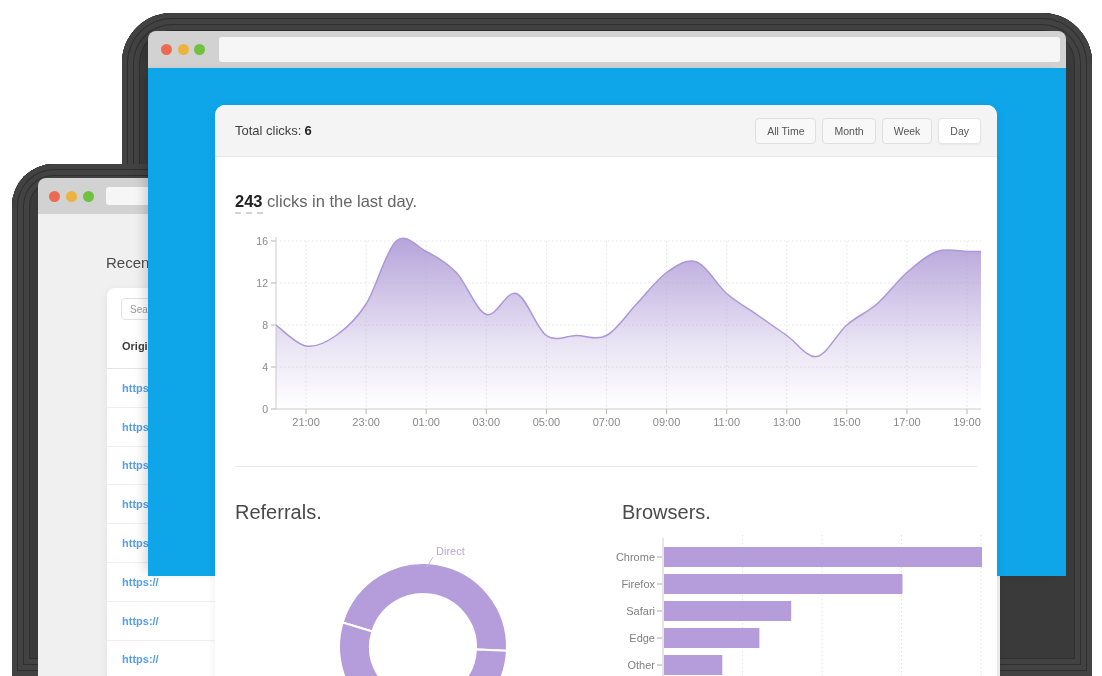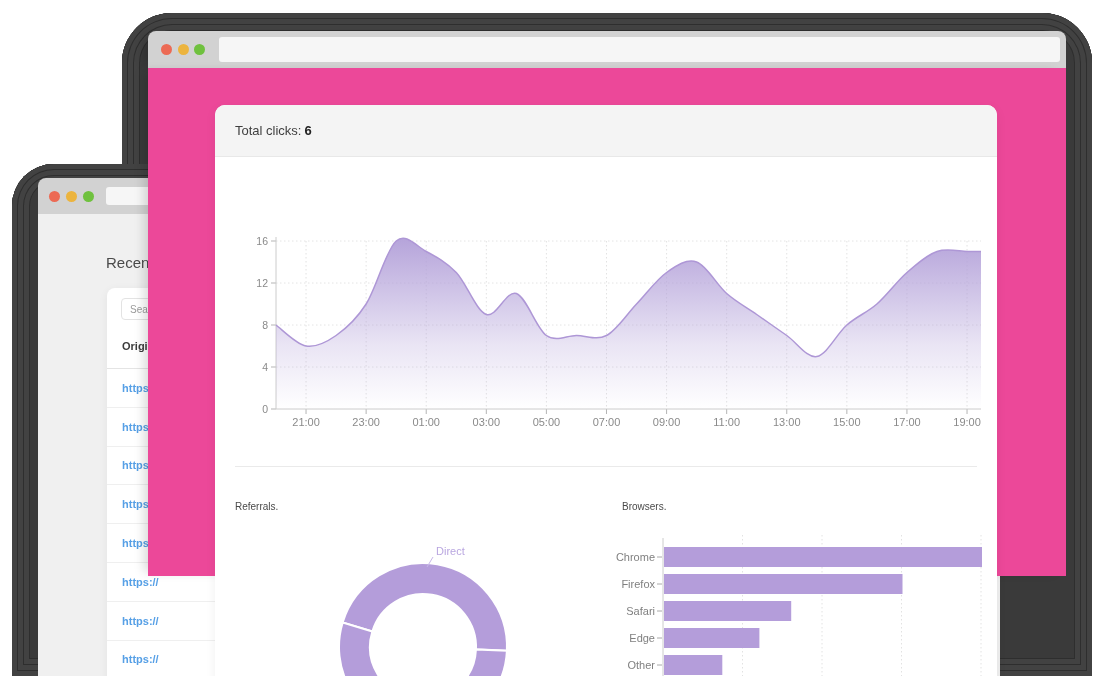--- a/index.html
+++ b/index.html
@@ -25,37 +25,37 @@
              font-family:"Liberation Sans",sans-serif;font-size:10px;color:#777;padding:0 8px;box-sizing:border-box;background:#fff;}
   .bw-search::placeholder{color:#9a9a9a;}
   .bw-thead{position:absolute;left:15px;top:52px;font-size:11px;font-weight:bold;color:#3c3c3c;white-space:nowrap;}
   .bw-thead-border{position:absolute;left:0;right:0;top:80px;border-top:1px solid #e4e4e4;}
   .bw-rows{position:absolute;left:0;right:0;top:81px;}
   .bw-row{height:38.8px;border-bottom:1px solid #efefef;display:flex;align-items:center;padding-left:15px;box-sizing:border-box;}
   .bw-link{font-size:11px;font-weight:bold;color:#57a0e6;white-space:nowrap;}
   
   #main-titlebar{left:148px;top:31px;width:918px;height:37px;background:#d2d2d2;border-radius:8px 8px 0 0;z-index:3;
                  box-shadow:-8px 0 10px -4px rgba(0,0,0,.18);}
-  #main-content{left:148px;top:68px;width:918px;height:508px;background:#ec4899;z-index:3;
+  #main-content{left:148px;top:68px;width:918px;height:508px;background:#0ea5e9;z-index:3;
                 box-shadow:-8px 0 10px -4px rgba(0,0,0,.15);}
   #main-card{position:absolute;left:67px;top:37px;width:782px;height:625px;background:#fff;border-radius:10px;
              box-shadow:0 3px 12px rgba(0,0,0,.06);}
   .card-header{position:absolute;left:0;top:0;right:0;height:52px;background:#f4f4f4;border-bottom:1px solid #e8e8e8;
                border-radius:10px 10px 0 0;display:flex;align-items:center;justify-content:space-between;
                padding:0 16px 0 20px;box-sizing:border-box;}
   .tc-label{font-size:13px;color:#3f3f3f;}
   .tc-label b{margin-left:3px;color:#222;}
   .range-group{display:flex;gap:6px;}
   .range-btn{font-family:"Liberation Sans",sans-serif;font-size:10.5px;color:#555;background:#f8f8f8;
              border:1px solid #dedede;border-radius:4px;padding:6px 11px;cursor:pointer;}
   .range-btn.active{background:#ffffff;border-color:#e5e5e5;box-shadow:0 1px 2px rgba(0,0,0,.05);}
   .headline{position:absolute;left:20px;top:87px;font-size:16.5px;color:#666;}
   .headline b{color:#222;border-bottom:2px dashed #d4d4d4;padding-bottom:2px;}
   .divider{position:absolute;left:20px;right:20px;top:361px;border-top:1px solid #eaeaea;}
-  .sec-title{position:absolute;top:396px;font-size:10px;color:#4a4a4a;}
+  .sec-title{position:absolute;top:396px;font-size:20px;color:#4a4a4a;}
   #referrals-title{left:20px;}
   #browsers-title{left:407px;}
   svg{display:block;}
   svg text{font-family:"Liberation Sans",sans-serif;}
 </style>
 </head>
 <body>
 
 <div id="stage">
 
@@ -110,22 +110,31 @@
     <div class="dot" style="left:45.5px;top:13px;background:#6fc13e"></div>
     <div class="urlbar" style="left:71px;top:6px;width:841px;height:25px;"></div>
   </div>
 
   <div id="main-content" class="abs">
     <div id="main-card">
       <div class="card-header">
         <div class="tc-label">
           <span>Total clicks:</span><b>6</b>
         </div>
+        <div class="range-group">
+            <button class="range-btn">All Time</button>
+            <button class="range-btn">Month</button>
+            <button class="range-btn">Week</button>
+            <button class="range-btn active">Day</button>
+          </div>
       </div>
 
+      <div class="headline">
+        <b>243</b><span> clicks in the last day.</span>
+      </div>
 
       <svg id="area-chart-svg" class="abs" style="left:20px;top:122px;" width="762" height="205" viewBox="0 0 762 205">
           <defs>
             <linearGradient id="agrad" x1="0" y1="14" x2="0" y2="182" gradientUnits="userSpaceOnUse">
               <stop offset="0" stop-color="#b3a1d9" stop-opacity="0.95"></stop>
               <stop offset="0.62" stop-color="#b3a1d9" stop-opacity="0.28"></stop>
               <stop offset="1" stop-color="#b3a1d9" stop-opacity="0"></stop>
             </linearGradient>
           </defs>
           <line x1="71.045" y1="14" x2="71.045" y2="182" stroke="#e2e2e2" stroke-width="1" stroke-dasharray="1.5,2.5"></line>

